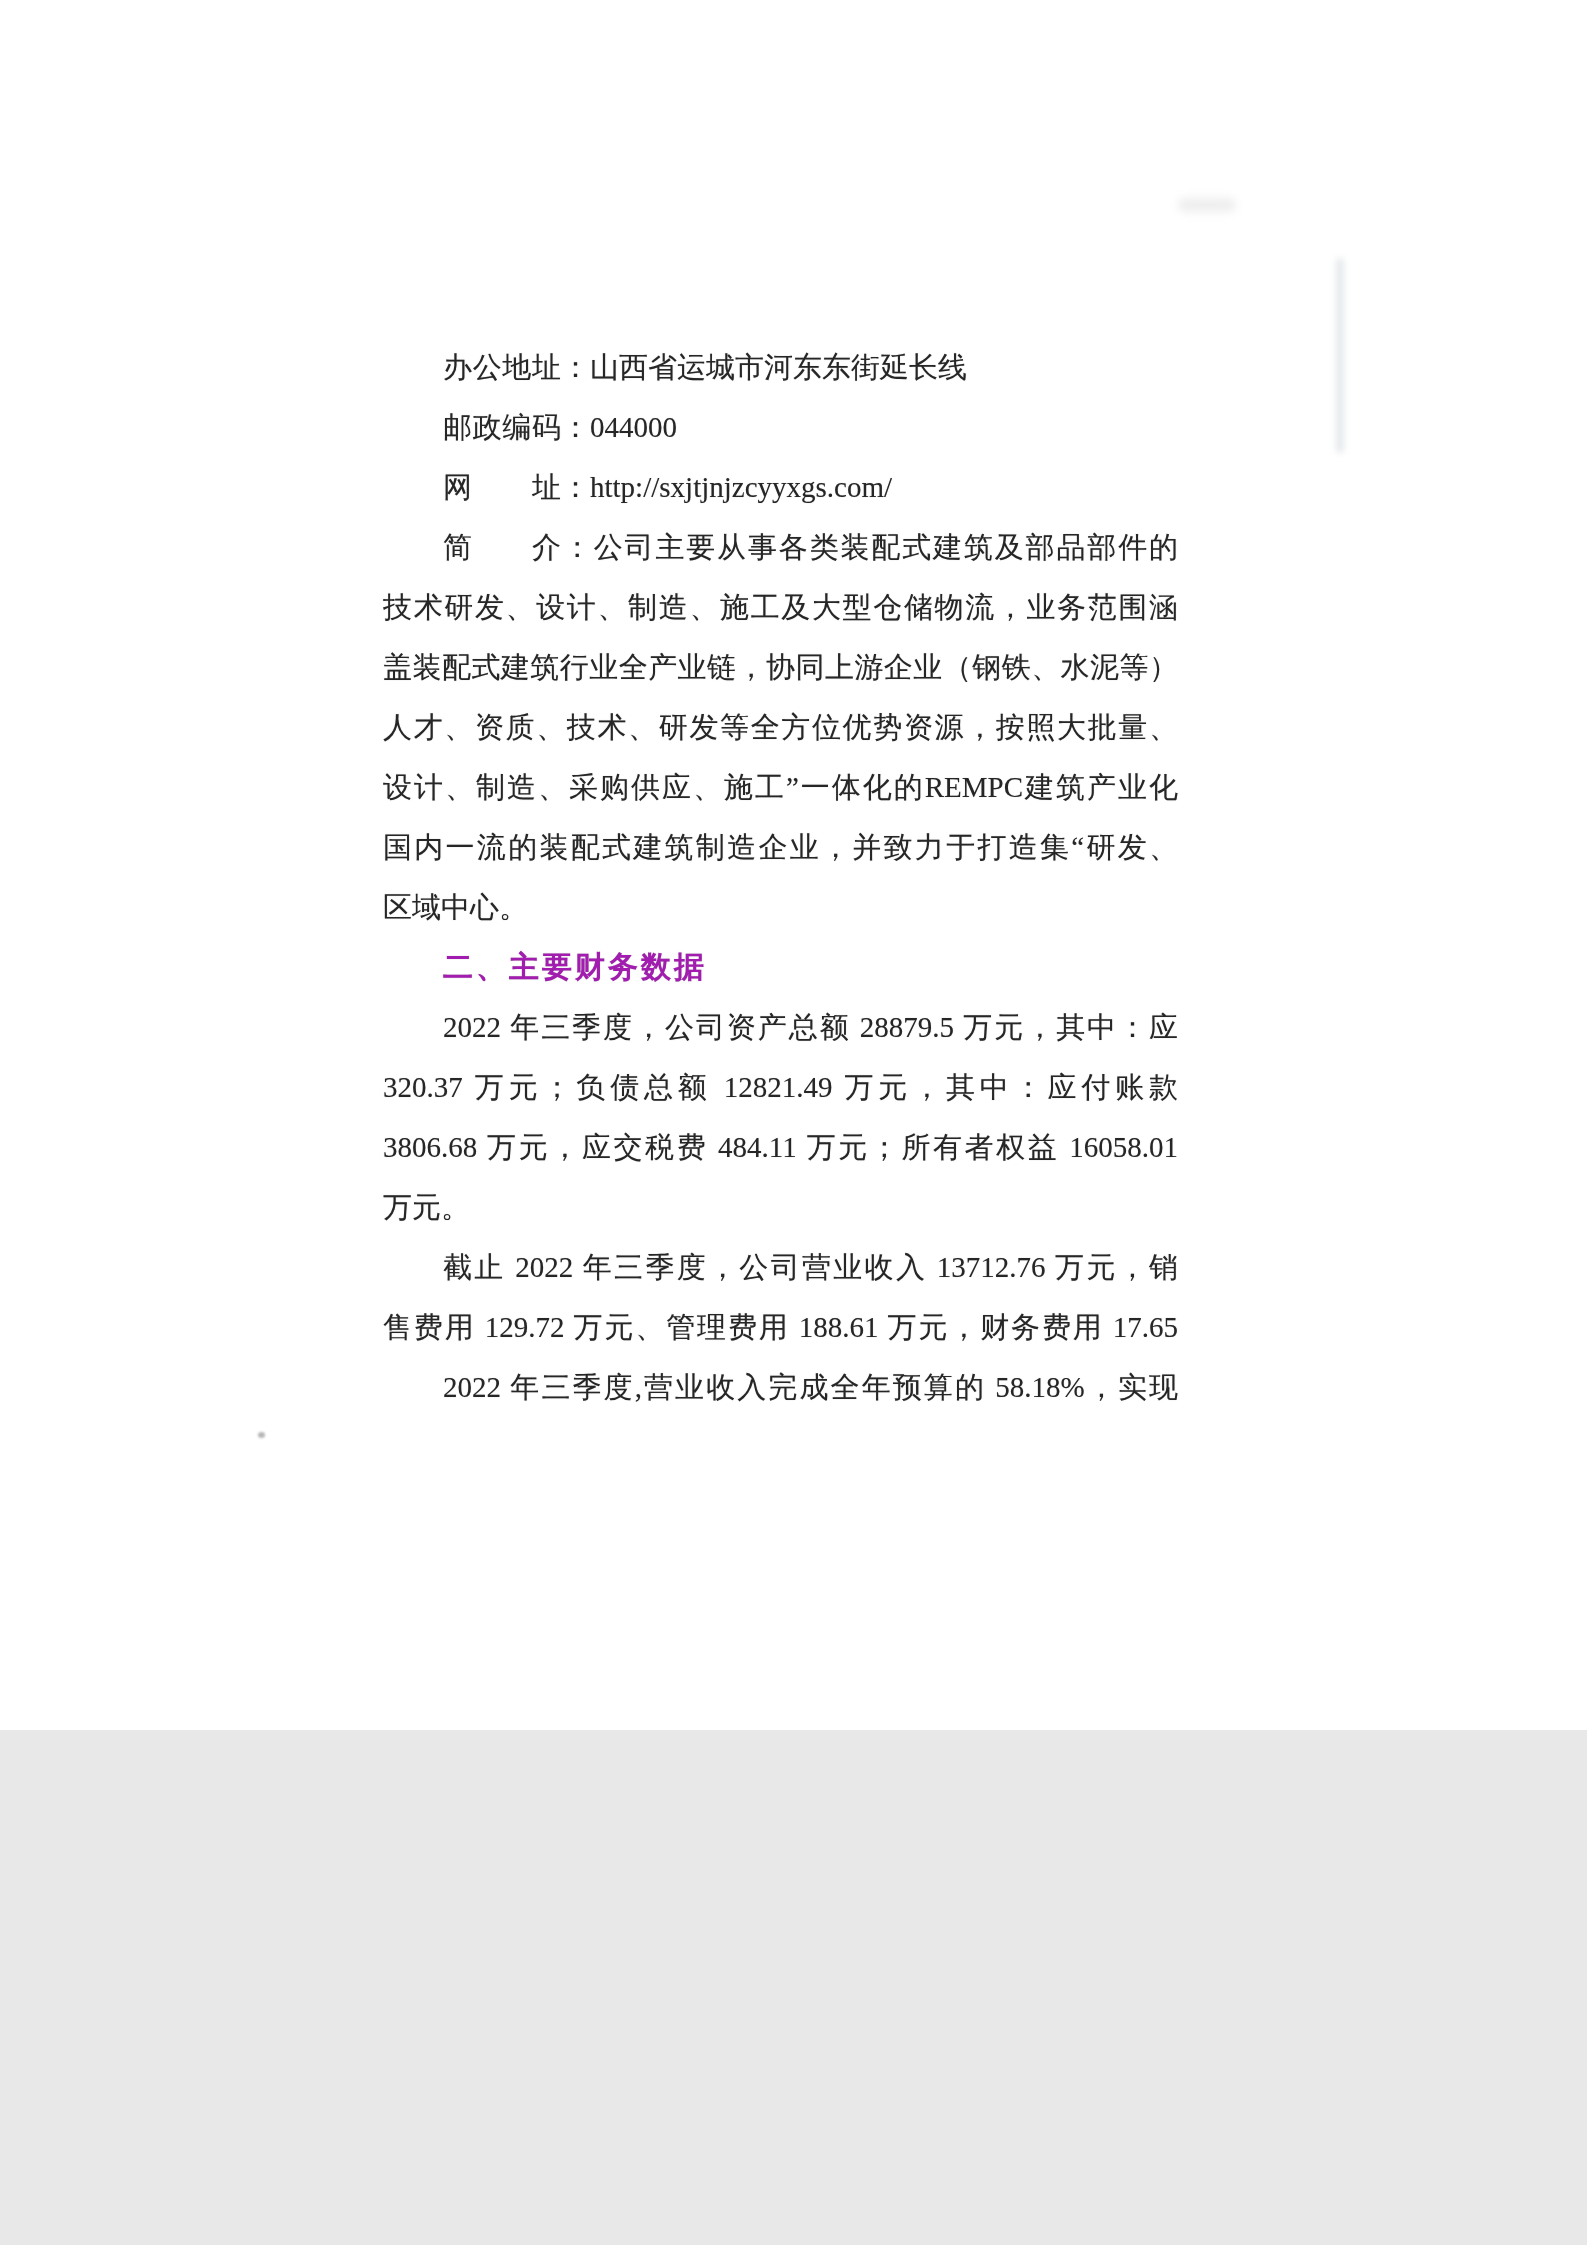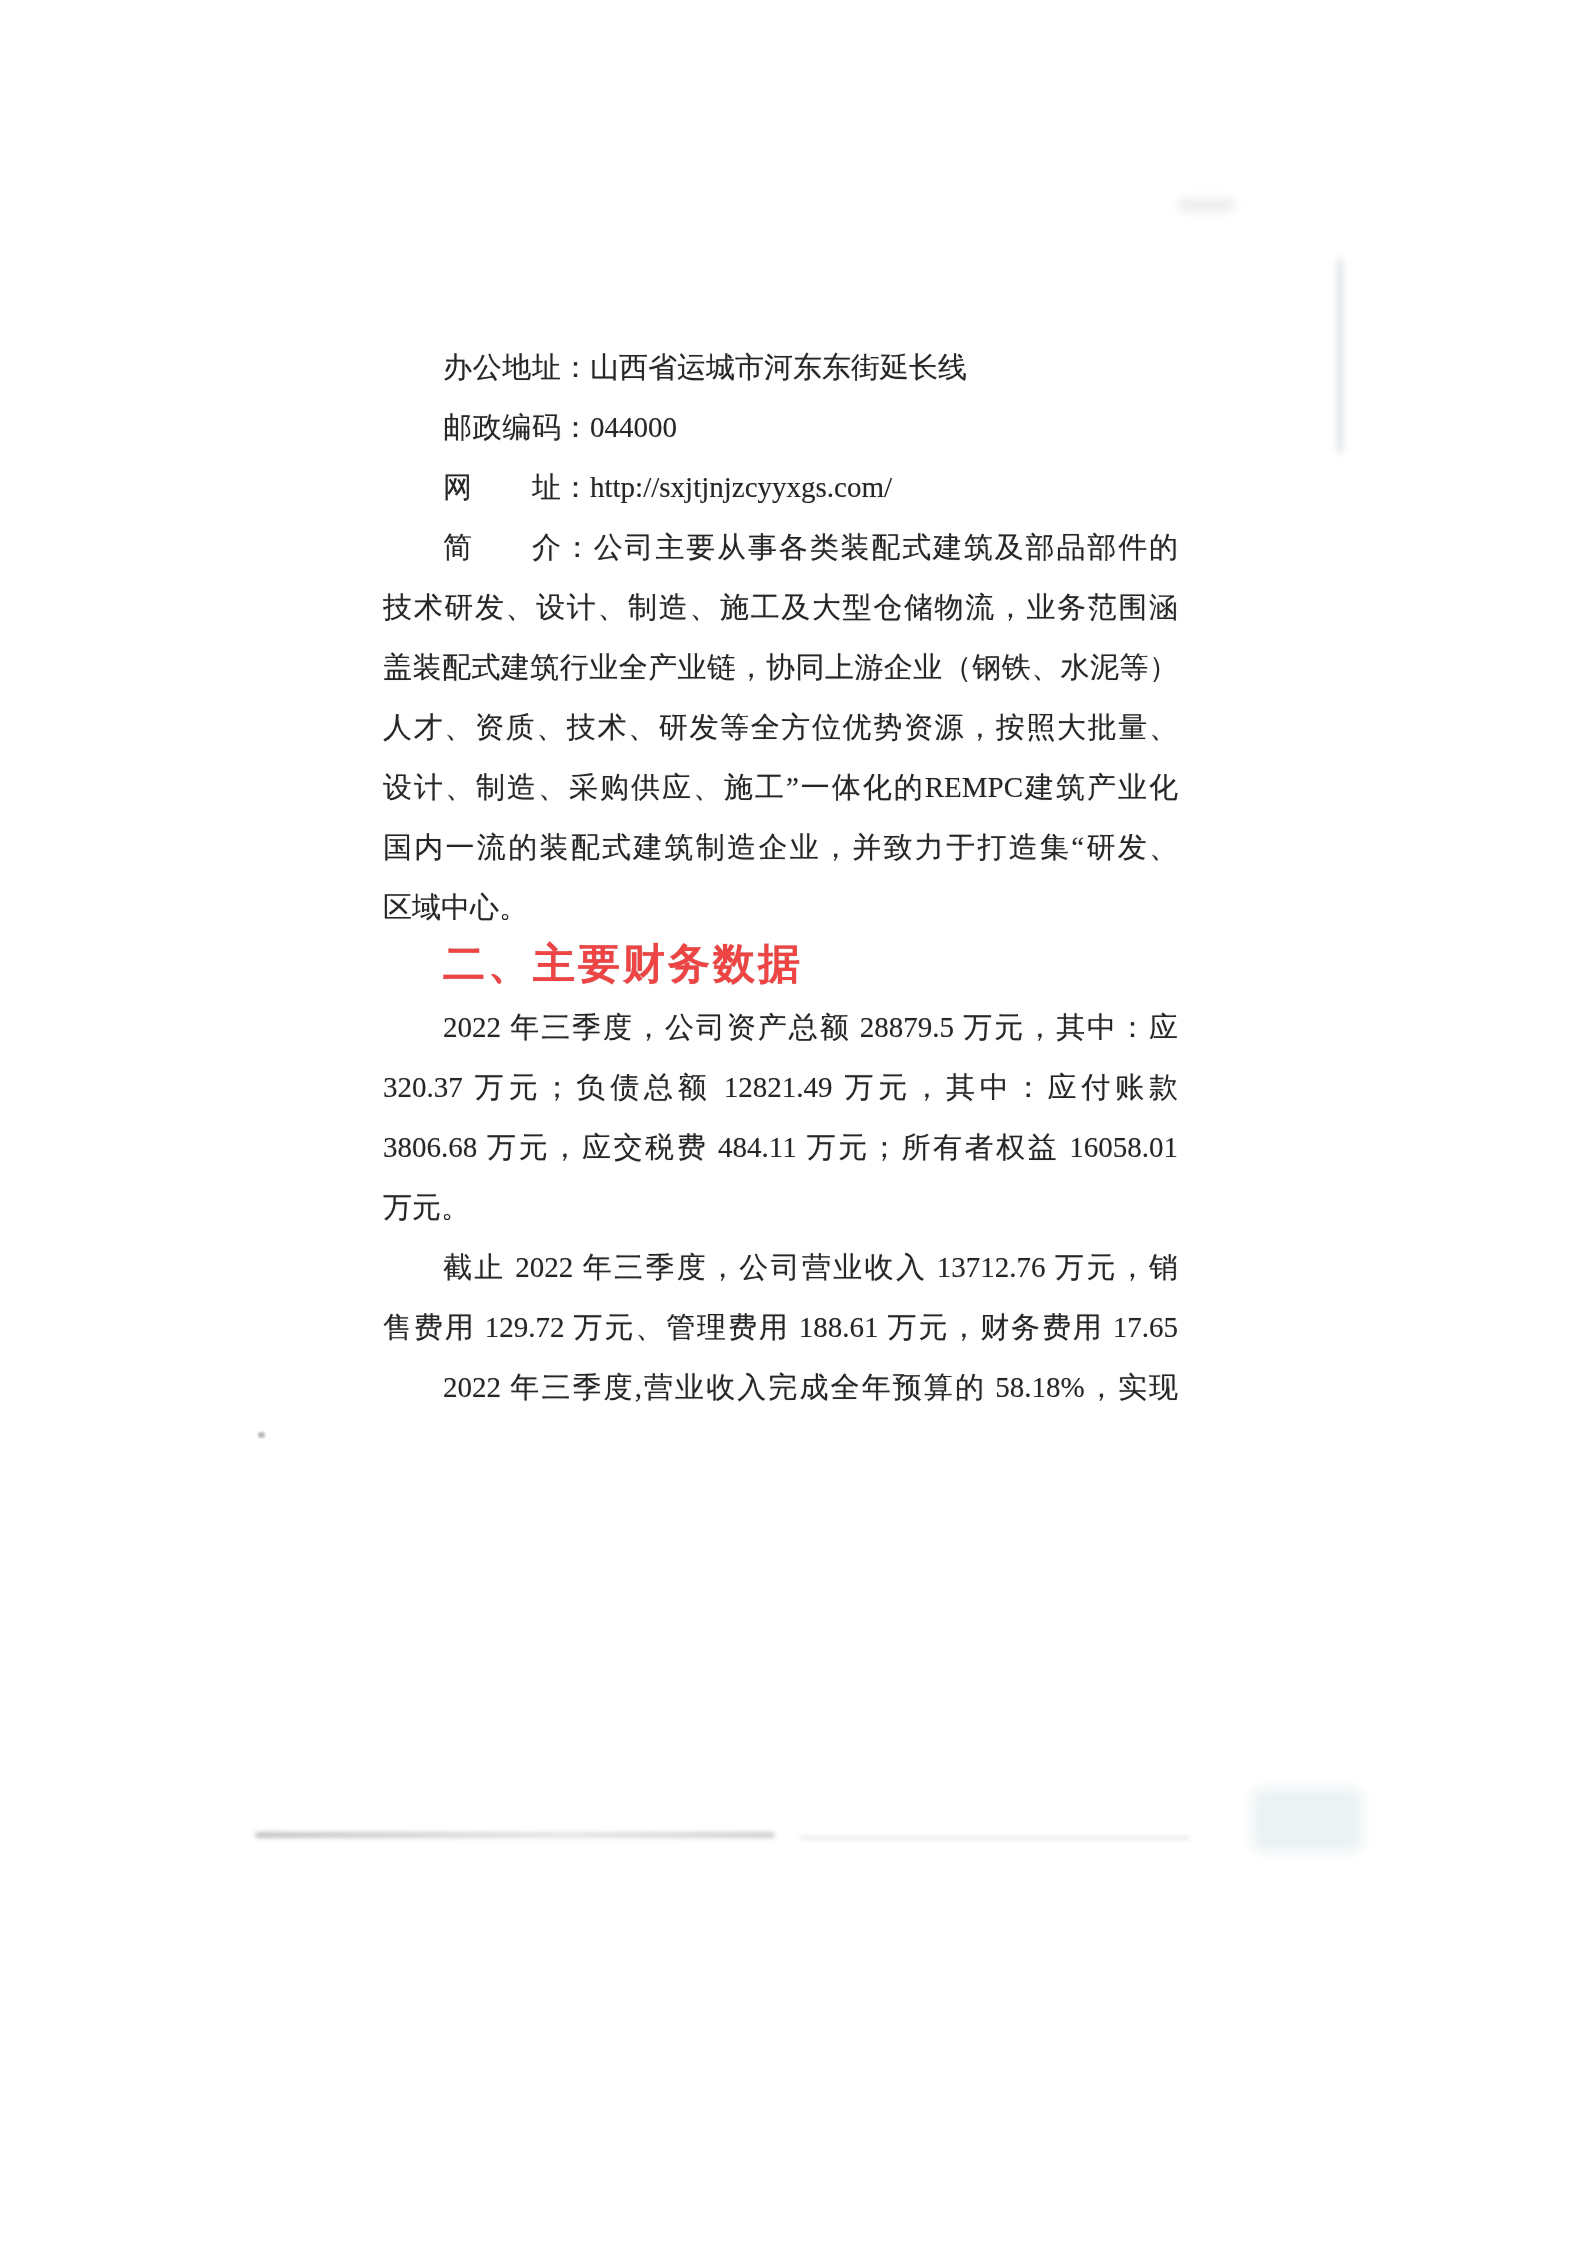--- a/index.html
+++ b/index.html
@@ -1,39 +1,39 @@
 <!DOCTYPE html>
 <html><head>
 <meta charset="utf-8">
 <style>
   html,body { margin:0; padding:0; background:#e8e8e8; }
   .page {
     position:relative;
-    width:1587px; height:2245px;
+    width:1587px; height:1730px;
     margin:0 auto;
     background:#ffffff;
     overflow:hidden;
     font-family:"Liberation Serif","DejaVu Serif",serif;
     color:#262626;
   }
   .doc { position:absolute; left:383px; top:337px; width:795px; }
   .ln {
     width:795px; height:60px; line-height:60px;
     font-size:29px;
     text-shadow:0 0 1px rgba(45,45,45,.35);
     white-space:normal;
   }
   .jf { text-align:justify; text-align-last:justify; text-justify:inter-character; }
   .ind { box-sizing:border-box; padding-left:60px; }
   .last { text-align:left; }
   .hd {
-    font-family:Liberation Mono, monospace;
-    font-weight:700; font-size:42px; letter-spacing:3px;
+    font-family:Liberation Serif, serif;
+    font-weight:700; font-size:30px; letter-spacing:3px;
     box-sizing:border-box; padding-left:60px;
-    color:#ef4444;
+    color:#a21caf;
   }
   .label4 {
     display:inline-block; width:118px;
     text-align:justify; text-align-last:justify; text-justify:inter-character;
     vertical-align:top;
   }
   
   .art { position:absolute; pointer-events:none; }
   .art-dot { left:258px; top:1432px; width:7px; height:6px; border-radius:50%;
              background:rgba(90,90,95,.45); filter:blur(1px); }

